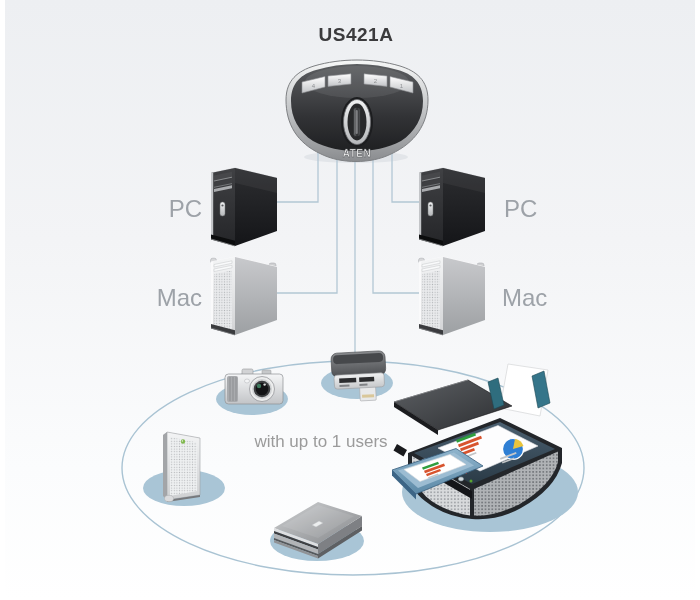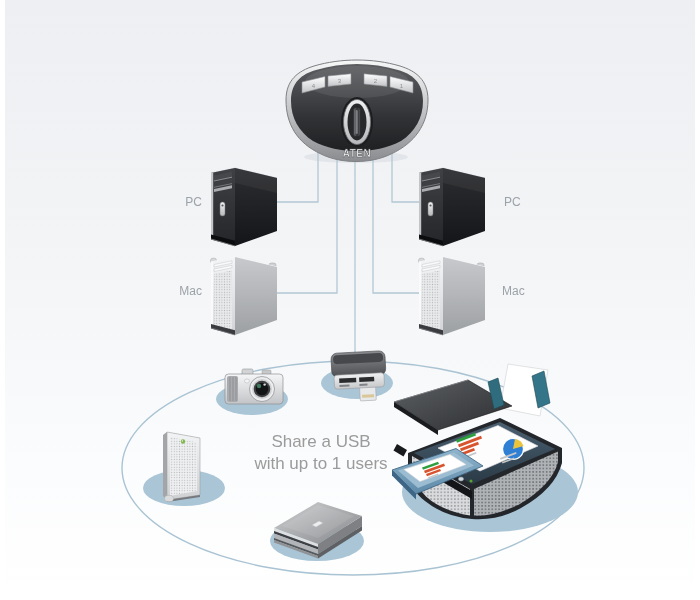--- a/index.html
+++ b/index.html
@@ -10,21 +10,21 @@
   }
   #stage::before,#stage::after{
     content:"";position:absolute;top:0;bottom:0;width:5px;background:#ffffff;
   }
   #stage::before{left:0;} #stage::after{right:0;}
   .abs{position:absolute;}
   .title{
     left:256px;top:24px;width:200px;text-align:center;
     font-size:19px;font-weight:bold;color:#3b3b3d;letter-spacing:.5px;
   }
-  .comp-label{font-size:12px;color:#9da2a8;}
+  .comp-label{font-size:24px;color:#9da2a8;}
   .lbl-pc-left{left:156px;top:195px;width:46px;text-align:right;}
   .lbl-mac-left{left:148px;top:284px;width:54px;text-align:right;}
   .lbl-pc-right{left:504px;top:195px;width:50px;text-align:left;}
   .lbl-mac-right{left:502px;top:284px;width:60px;text-align:left;}
   .caption{
     left:226px;top:431px;width:190px;text-align:center;
     font-size:17px;line-height:22px;color:#9b9b9b;
   }
   .caption div{white-space:nowrap;}
   svg{display:block;}
@@ -139,23 +139,23 @@
     <ellipse cx="353" cy="468" rx="231" ry="107" fill="none" stroke="#a9c3d3" stroke-width="1.4"></ellipse>
     <g fill="#a9c5d6">
       <ellipse cx="252" cy="399" rx="36" ry="16"></ellipse>
       <ellipse cx="357" cy="383" rx="36" ry="16"></ellipse>
       <ellipse cx="184" cy="488" rx="41" ry="18"></ellipse>
       <ellipse cx="317" cy="541" rx="47" ry="20"></ellipse>
       <ellipse cx="490" cy="492" rx="88" ry="40"></ellipse>
     </g>
   </svg>
 
+  <div class="abs title">US421A</div>
 
   <div class="abs caption">
-    <div>Share a USB</div>
     <div>with up to 1 users</div>
   </div>
 
   <svg class="abs" style="left:278px;top:54px;" width="156" height="110" viewBox="0 0 156 110">
     <g>
       <path d="M8,46 C8,26 20,17 36,12 C63,4 95,4 122,12 C138,17 150,26 150,46
                C150,70 137,89 113,100 C93,110 63,110 43,100 C19,89 8,70 8,46 Z" fill="url(#lgSilver)" stroke="#7e8083" stroke-width="1"></path>
       <path d="M13,47 C13,28 24,20 38,16 C64,8 94,8 120,16 C134,20 145,28 145,47
                C145,64 137,78 123,87 C110,94 94,97 79,97 C64,97 48,94 35,87
                C21,78 13,64 13,47 Z" fill="url(#lgDark)"></path>

